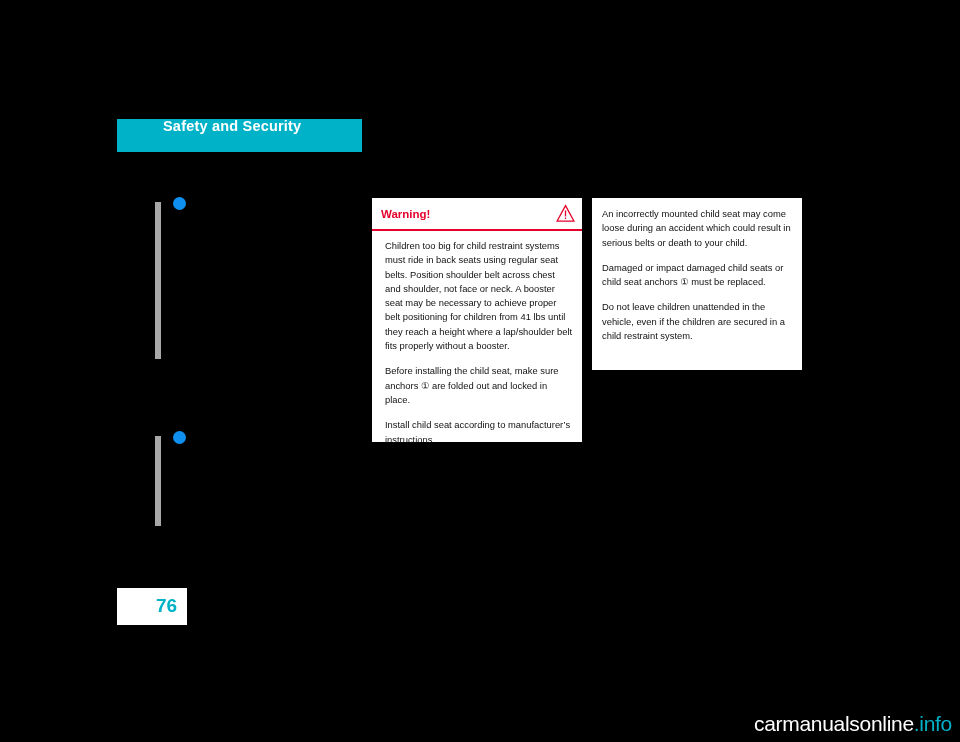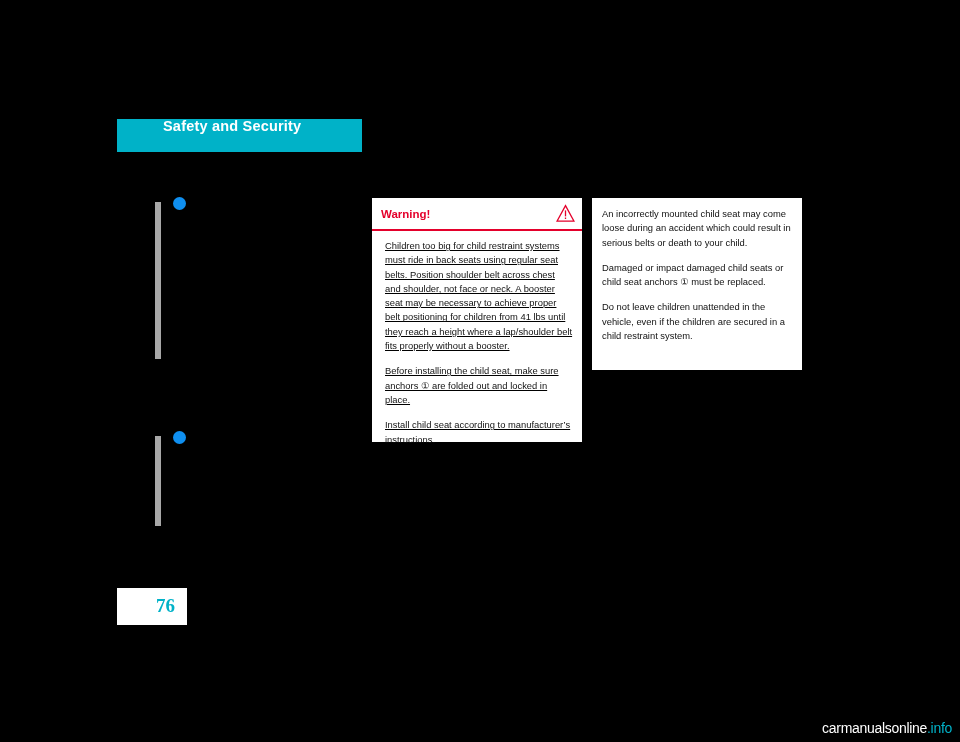--- a/index.html
+++ b/index.html
@@ -55,21 +55,20 @@
 
   
   .warning-box {
     position: absolute;
     left: 372px;
     top: 198px;
     width: 210px;
     height: 244px;
     background: #ffffff;
     box-sizing: border-box;
-    text-decoration: underline;
   }
   .warning-title-row {
     position: relative;
     height: 33px;
     border-bottom: 2px solid #e4002b;
     box-sizing: border-box;
   }
   .warning-title {
     position: absolute;
     left: 9px;
@@ -122,29 +121,28 @@
     height: 37px;
     background: #ffffff;
   }
   .page-num {
     position: absolute;
     left: 156px;
     top: 595px;
     font-size: 19px;
     font-weight: bold;
     color: #00b2c8;
-    font-family: Liberation Serif, serif;
   }
 
   
   .watermark {
     position: absolute;
     right: 8px;
     bottom: 6px;
-    font-size: 14px;
+    font-size: 21px;
     color: #ffffff;
     letter-spacing: -0.3px;
   }
   .watermark .wm-accent { color: #00b2c8; }
 </style>
 </head>
 <body>
 
 <div class="header-band"></div>
 <div class="header-band-text">Safety and Security</div>

